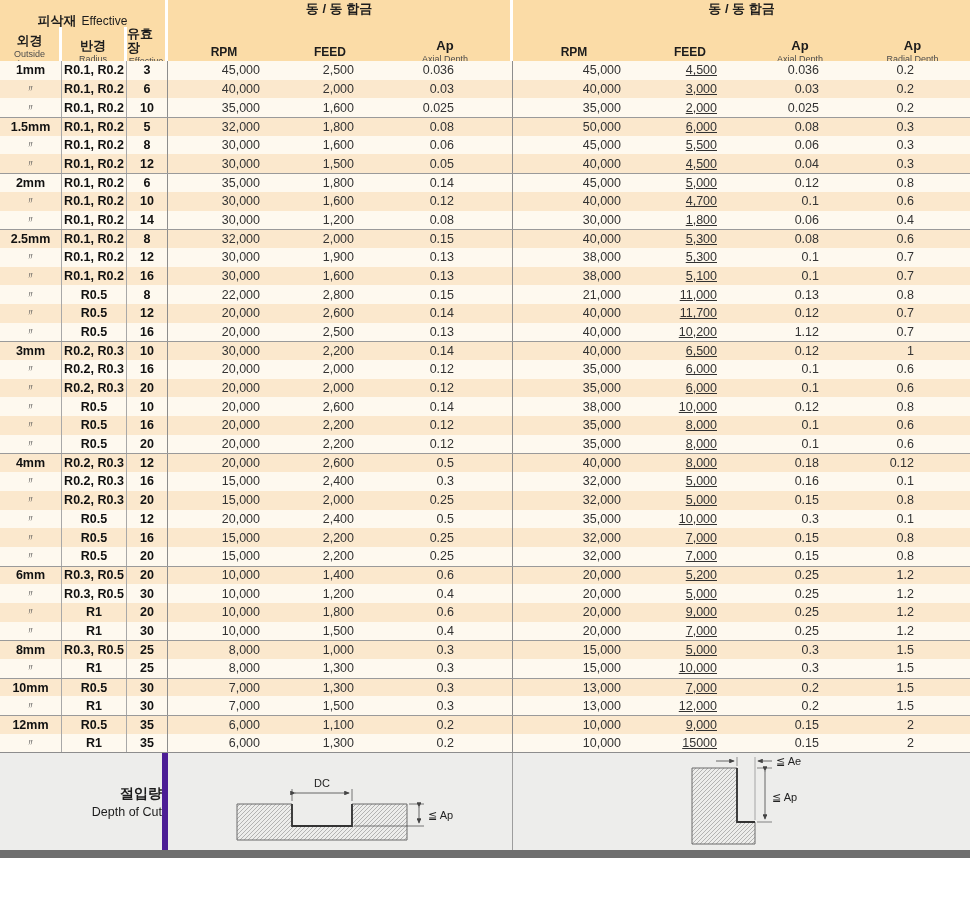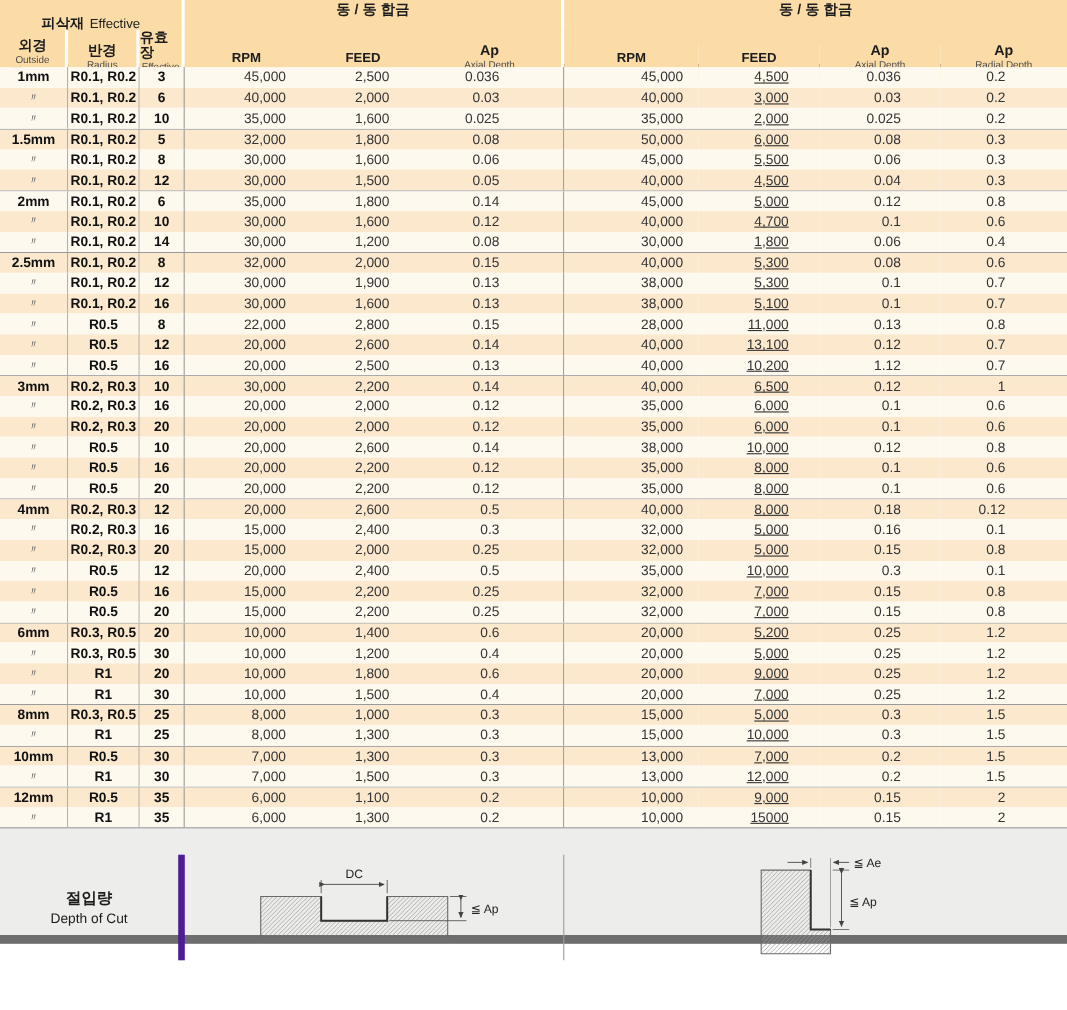--- a/index.html
+++ b/index.html
@@ -72,21 +72,21 @@
   .c.col8{padding-right:28px;text-decoration:underline;}
   .c.col9{padding-right:36px;}
   .c.col10{padding-right:56px;}
 
   
   .footer{
     display:grid; grid-template-columns:168px 345px 457px;
     height:98px; background:var(--footer);
     border-top:1px solid #8d8d8d;
   }
-  .fcell{display:flex; align-items:center; justify-content:center;margin-top:24px;}
+  .fcell{display:flex; align-items:flex-end; justify-content:center;}
   .fcell.label{flex-direction:column; border-right:6px solid #4c1d95;}
   .fcell.label .ko{font-weight:bold; font-size:14px;}
   .fcell.label .en{font-size:12.5px; margin-top:2px;}
   .fcell.mid{border-right:1px solid #9d9d9d;}
   .band{height:8px; background:var(--band);}
   svg text{font-family:"Liberation Sans","DejaVu Sans",sans-serif;}
 </style>
 </head>
 <body>
 
@@ -292,34 +292,34 @@
         <div class="c col9 num">0.1</div>
         <div class="c col10 num">0.7</div>
       </div>
       <div class="trow odd">
         <div class="c col1 ditto">〃</div>
         <div class="c col2">R0.5</div>
         <div class="c col3">8</div>
         <div class="c col4 num">22,000</div>
         <div class="c col5 num">2,800</div>
         <div class="c col6 num">0.15</div>
-        <div class="c col7 num">28,000</div>
+        <div class="c col7 num">21,000</div>
         <div class="c col8 num">11,000</div>
         <div class="c col9 num">0.13</div>
         <div class="c col10 num">0.8</div>
       </div>
       <div class="trow even">
         <div class="c col1 ditto">〃</div>
         <div class="c col2">R0.5</div>
         <div class="c col3">12</div>
         <div class="c col4 num">20,000</div>
         <div class="c col5 num">2,600</div>
         <div class="c col6 num">0.14</div>
         <div class="c col7 num">40,000</div>
-        <div class="c col8 num">13,100</div>
+        <div class="c col8 num">11,700</div>
         <div class="c col9 num">0.12</div>
         <div class="c col10 num">0.7</div>
       </div>
       <div class="trow odd">
         <div class="c col1 ditto">〃</div>
         <div class="c col2">R0.5</div>
         <div class="c col3">16</div>
         <div class="c col4 num">20,000</div>
         <div class="c col5 num">2,500</div>
         <div class="c col6 num">0.13</div>

